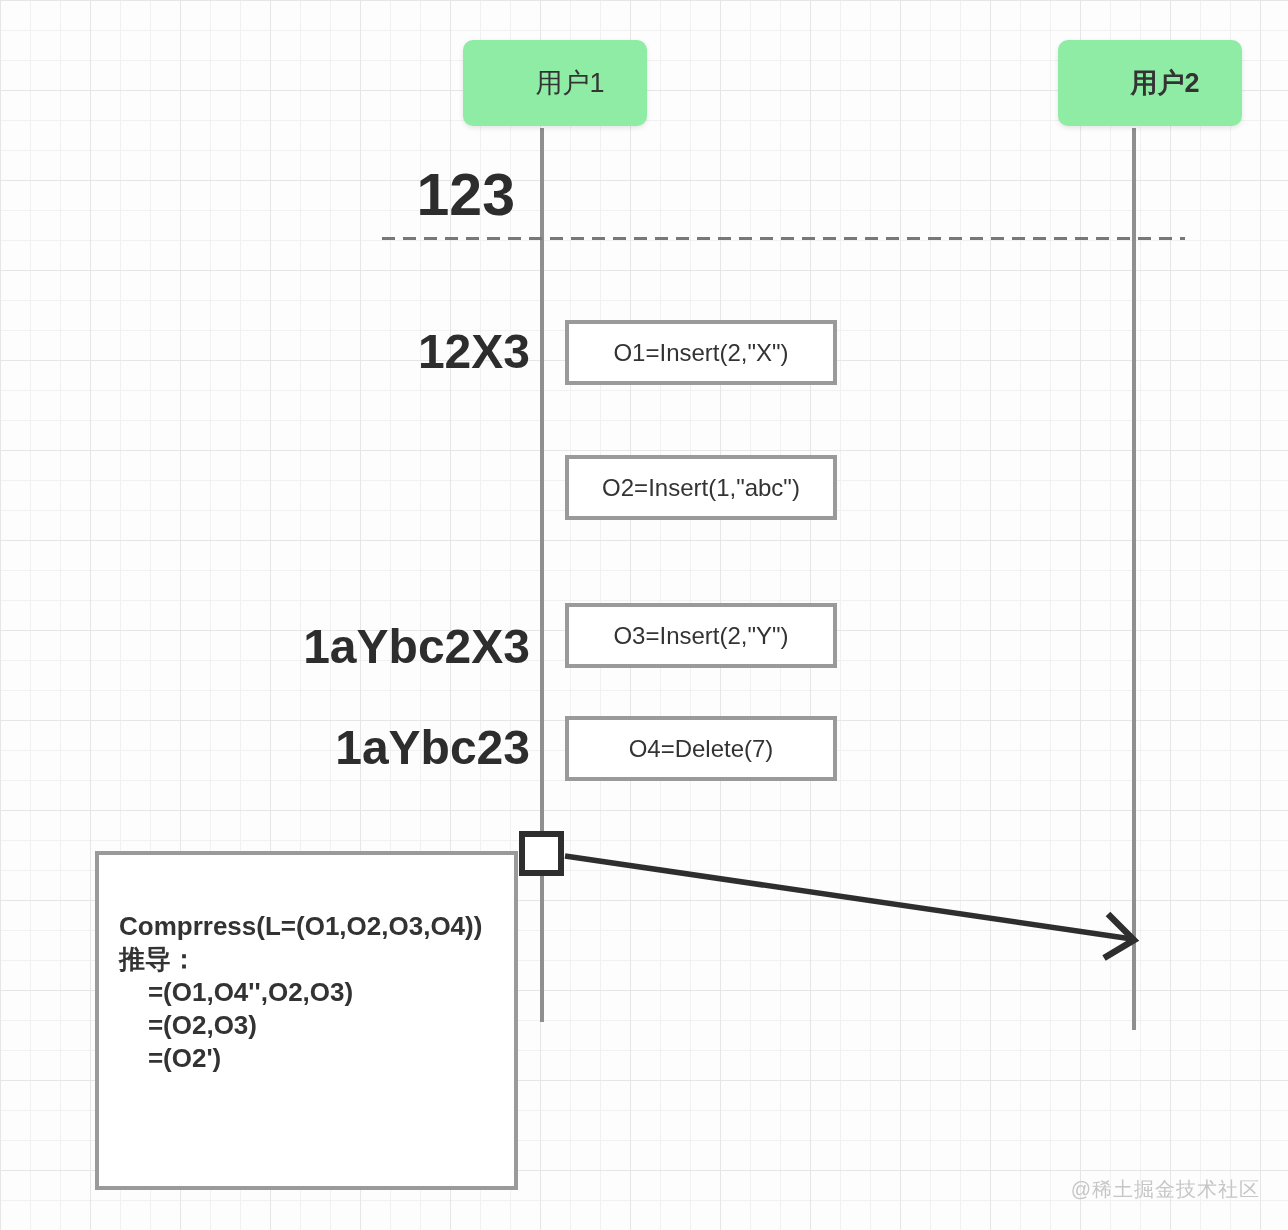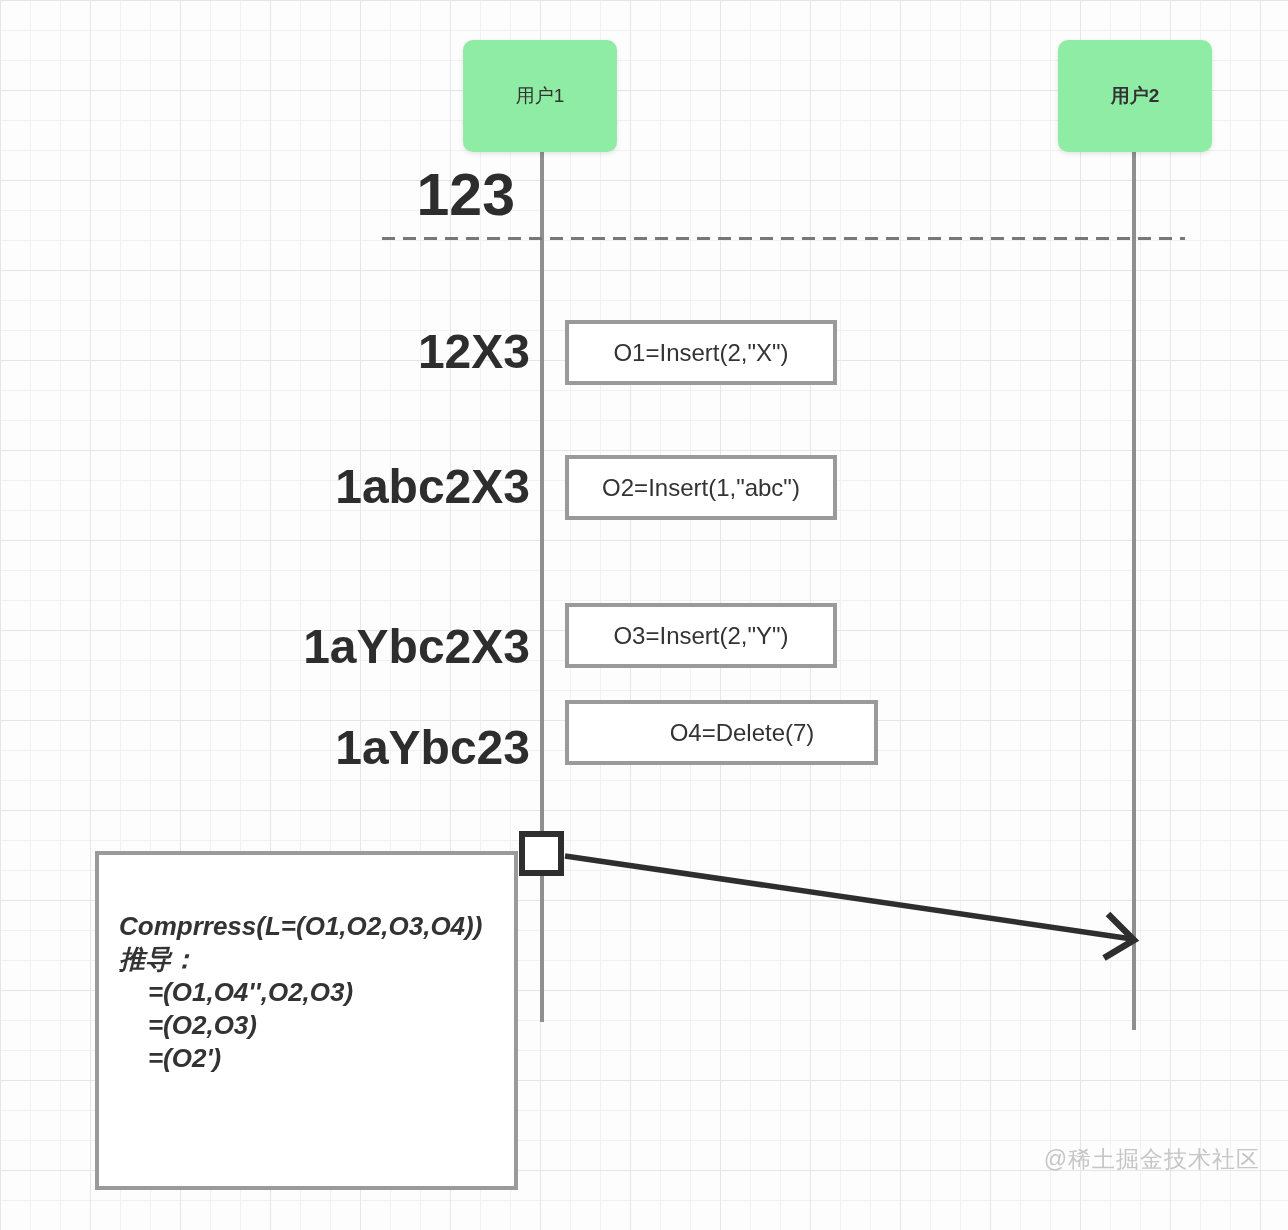--- a/index.html
+++ b/index.html
@@ -19,27 +19,28 @@
       linear-gradient(#f1f1f1 1px, transparent 1px),
       linear-gradient(90deg, #f1f1f1 1px, transparent 1px);
     background-size:90px 90px, 90px 90px, 30px 30px, 30px 30px;
   }
   .arrow-layer{
     position:absolute;left:0;top:0;width:1288px;height:1230px;
     z-index:4;pointer-events:none;
   }
   .actor{
     position:absolute;
-    width:154px;height:112px;
+    width:154px;height:86px;
     background:#8feca4;
     border-radius:10px;
     display:flex;align-items:center;justify-content:center;
-    font-size:19px;color:#333333;
+    font-size:27px;color:#333333;
     box-shadow:0 2px 5px rgba(0,0,0,0.10);
     z-index:3;
+    padding-left:30px;
   }
   .actor.a1{left:463px;top:40px;}
   .actor.a2{left:1058px;top:40px;font-weight:bold;}
   .lifeline{
     position:absolute;
     width:4px;
     background:#8f8f8f;
     z-index:1;
   }
   .lifeline.l1{left:540px;top:128px;height:894px;}
@@ -73,21 +74,21 @@
     background:#ffffff;
     border:4px solid #9a9a9a;
     display:flex;align-items:center;justify-content:center;
     font-size:24px;color:#333333;font-weight:500;
     white-space:nowrap;
     z-index:3;
   }
   .op-box.o1{top:320px;}
   .op-box.o2{top:455px;}
   .op-box.o3{top:603px;}
-  .op-box.o4{top:700px;padding-left:41px;}
+  .op-box.o4{top:716px;}
   .sync-square{
     position:absolute;
     left:519px;top:831px;
     width:33px;height:33px;
     background:#ffffff;
     border:6px solid #2e2e2e;
     z-index:5;
   }
   .note-box{
     position:absolute;
@@ -98,25 +99,25 @@
     z-index:3;
   }
   .note-text{
     position:absolute;
     left:20px;top:55px;
     font-size:26px;
     font-weight:600;
     color:#333333;
     line-height:33px;
   }
-  .note-text .line{white-space:pre;font-style:italic;}
+  .note-text .line{white-space:pre;}
   .watermark{
     position:absolute;
-    right:28px;top:1144px;
-    font-size:23px;
+    right:28px;top:1176px;
+    font-size:20px;
     color:#c6c6c6;
     font-weight:500;
     letter-spacing:1px;
     z-index:2;
   }
 </style>
 </head>
 <body>
 
 <div class="canvas">
@@ -132,21 +133,20 @@
   <div class="lifeline l1"></div>
   <div class="lifeline l2"></div>
 
   <div class="state-label initial">123</div>
 
   <div class="dashed-line"></div>
 
   <div class="state-label s1">12X3</div>
   <div class="op-box o1">O1=Insert(2,"X")</div>
 
-  <div class="state-label s2">1abc2X3</div>
   <div class="op-box o2">O2=Insert(1,"abc")</div>
 
   <div class="state-label s3">1aYbc2X3</div>
   <div class="op-box o3">O3=Insert(2,"Y")</div>
 
   <div class="state-label s4">1aYbc23</div>
   <div class="op-box o4">O4=Delete(7)</div>
 
   <div class="sync-square"></div>
 

